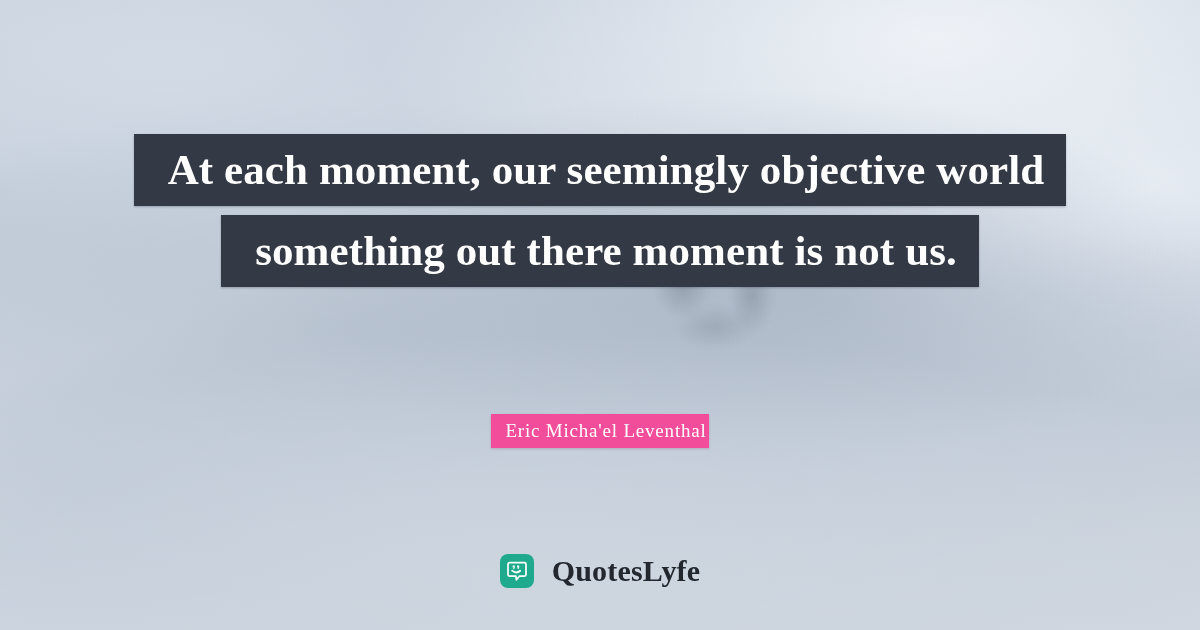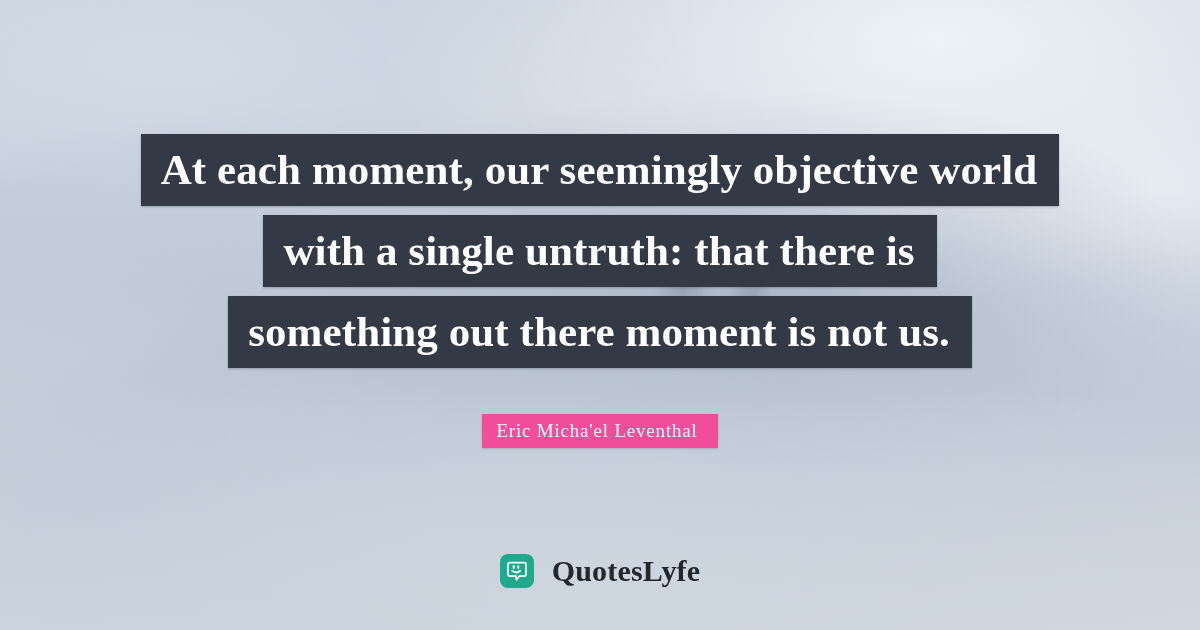--- a/index.html
+++ b/index.html
@@ -85,21 +85,21 @@
   }
   .quote-line {
     display: block;
     background: #333945;
     color: #ffffff;
     font-family: "Liberation Serif", serif;
     font-weight: bold;
     font-size: 43px;
     line-height: 1.0;
     letter-spacing: 0.1px;
-    padding: 14px 22px 15px 20px;
+    padding: 14px 22px 15px 34px;
     margin-bottom: 9px;
     white-space: nowrap;
     box-shadow: 0 1px 2px rgba(40,48,60,0.28);
   }
 
   
   #author-wrap {
     position: absolute;
     left: 0;
     top: 414px;
@@ -108,21 +108,21 @@
   }
   #author-badge {
     display: inline-block;
     background: #f24d9b;
     color: #ffffff;
     font-family: "Liberation Serif", serif;
     font-weight: normal;
     font-size: 19px;
     line-height: 1.0;
     letter-spacing: 0.8px;
-    padding: 7px 20px 8px 14px;
+    padding: 7px 2px 8px 14px;
     white-space: nowrap;
     box-shadow: 0 1px 2px rgba(120,40,80,0.22);
   }
 
   
   #footer-logo {
     position: absolute;
     left: 0;
     top: 554px;
     width: 1200px;
@@ -157,21 +157,20 @@
 <div id="poster">
 
   <div class="bg-base"></div>
   <div class="bg-cloud-a"></div>
   <div class="bg-cloud-b"></div>
   <div class="bg-cloud-c"></div>
   <div class="bg-silhouette"></div>
 
   <div id="quote-block">
     <span class="quote-line">At each moment, our seemingly objective world</span>
-    <span class="quote-line">with a single untruth: that there is</span>
     <span class="quote-line">something out there moment is not us.</span>
   </div>
 
   <div id="author-wrap">
     <span id="author-badge">Eric Micha'el Leventhal</span>
   </div>
 
   <div id="footer-logo">
     <span id="logo-mark">
       <svg width="24" height="24" viewBox="0 0 24 24" aria-hidden="true">

